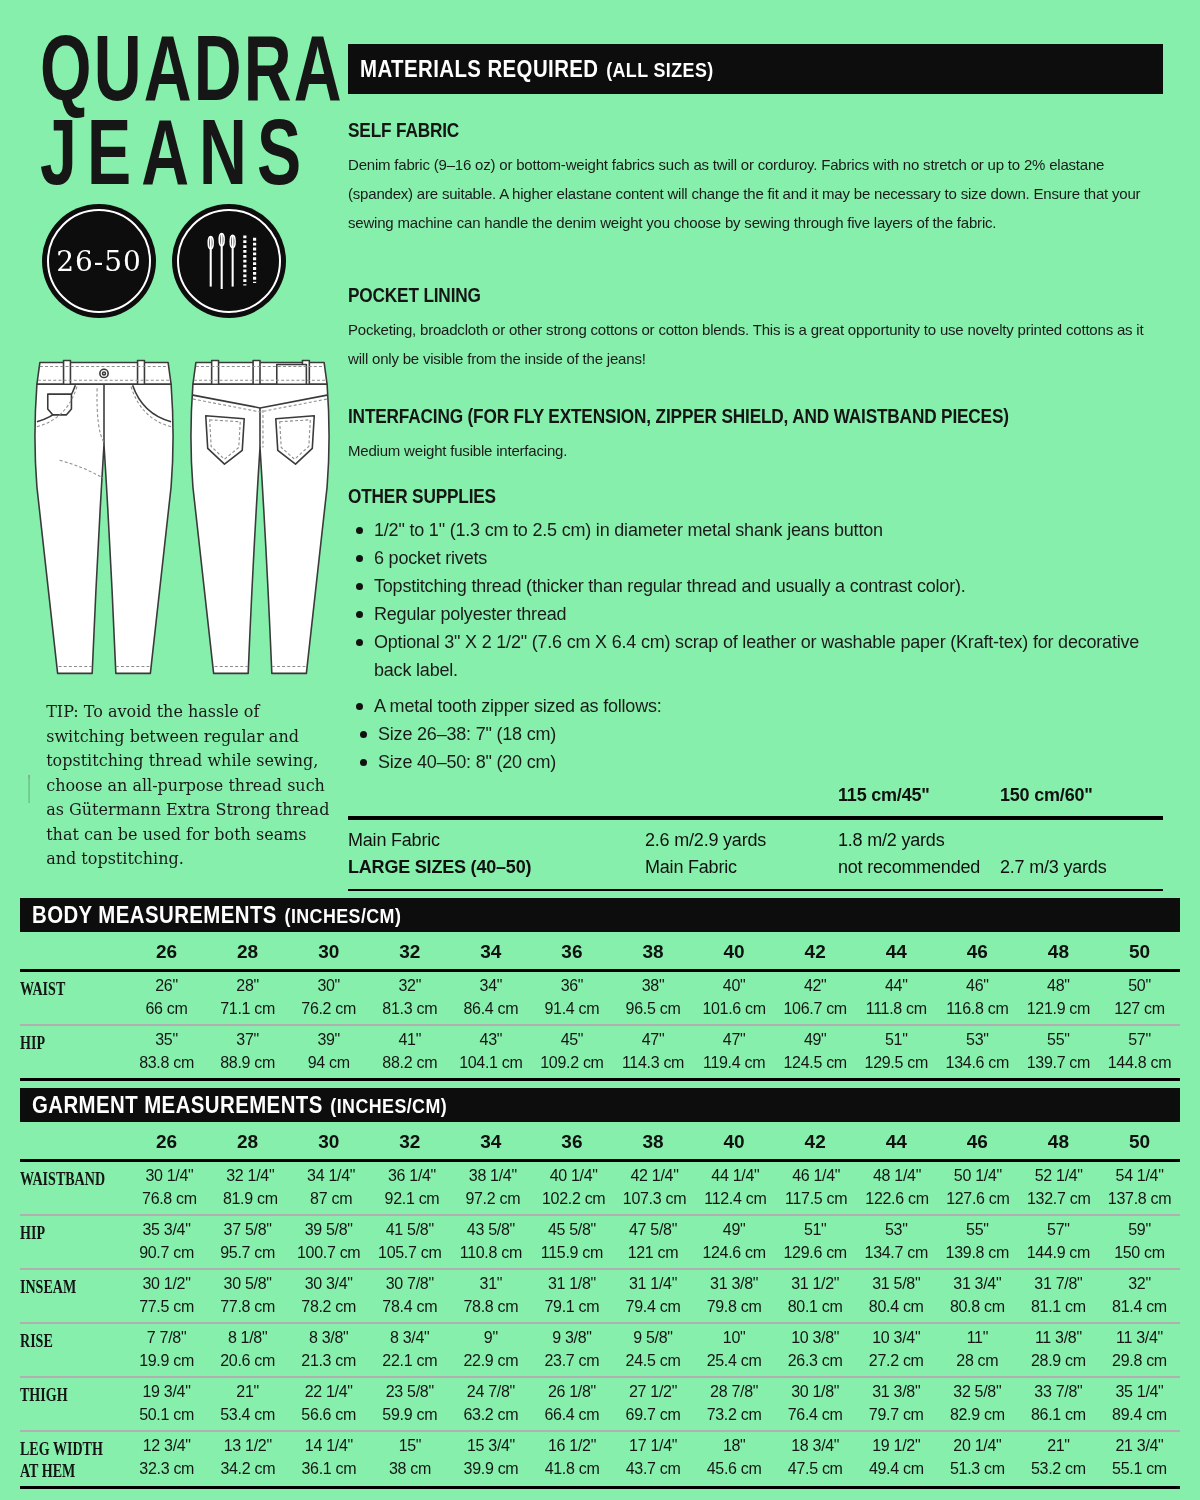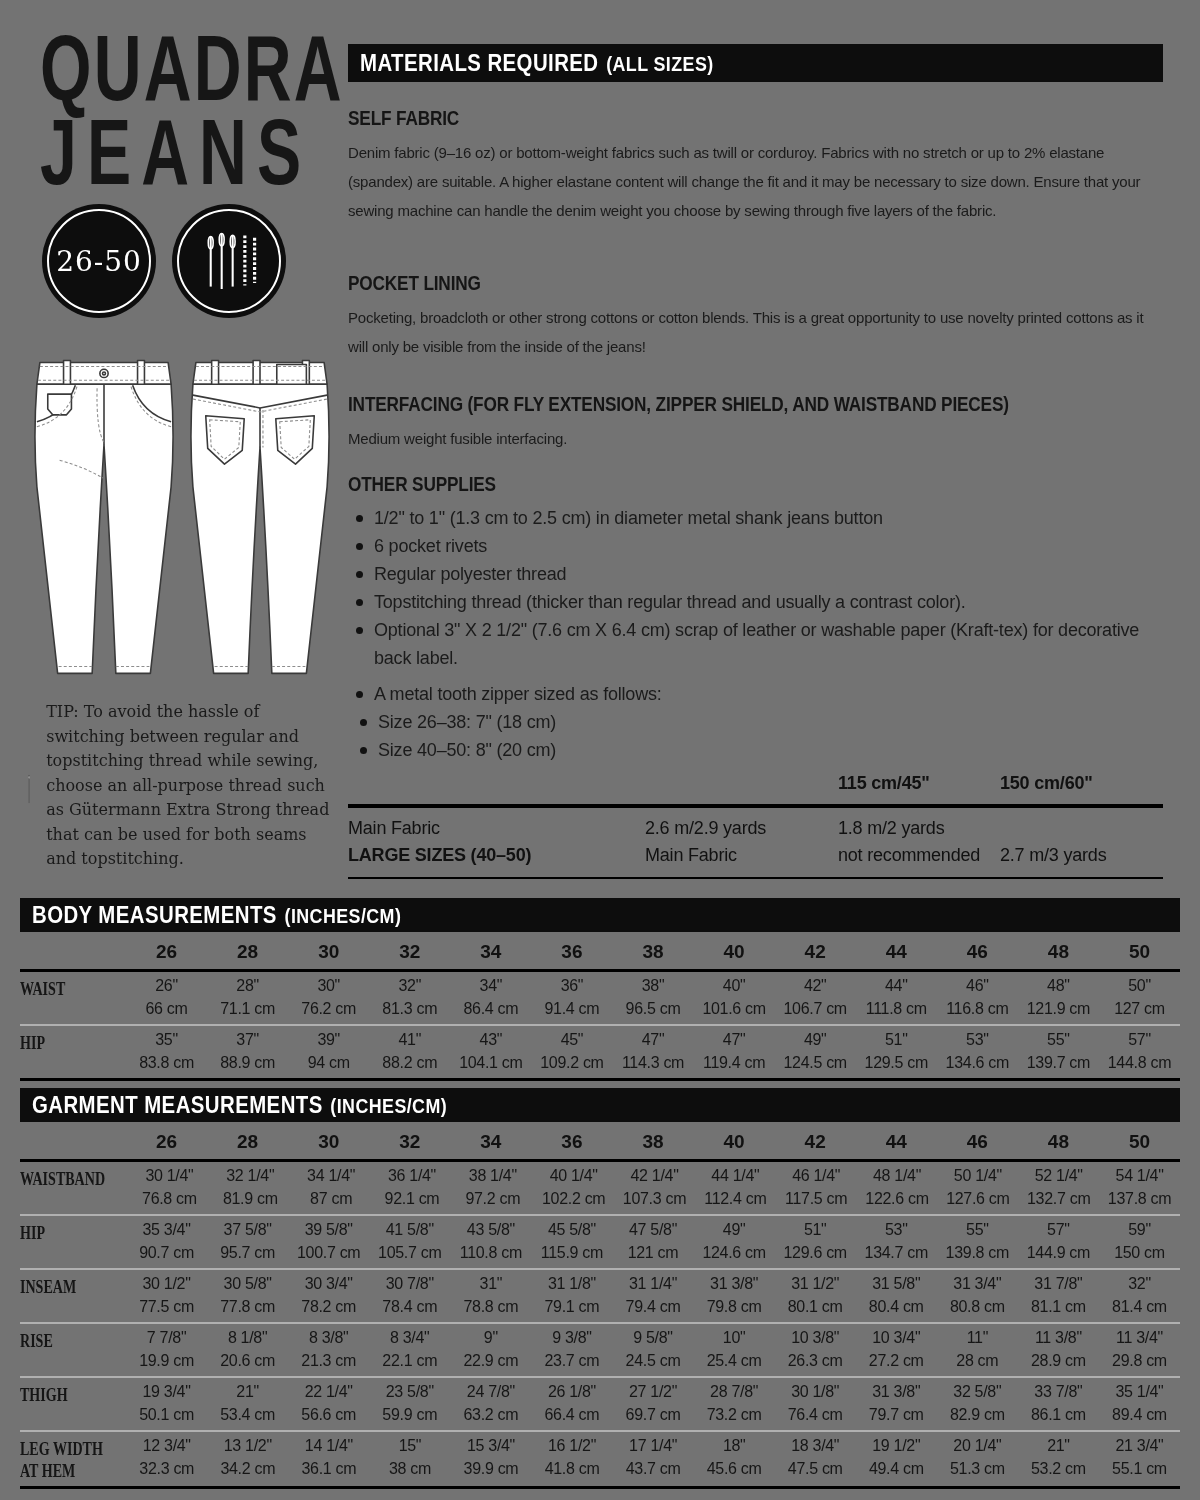--- a/index.html
+++ b/index.html
@@ -1,35 +1,35 @@
 <!DOCTYPE html>
 <html><head>
 <meta charset="utf-8">
 <style>
   html,body{margin:0;padding:0;background:#fff;}
-  .page{position:relative;width:1200px;height:1500px;background:#737373;overflow:hidden;
+  .page{position:relative;width:1200px;height:1500px;background:#86efac;overflow:hidden;
         font-family:"Liberation Sans",sans-serif;color:#111;}
   .cx{display:inline-block;transform:scaleX(0.85);transform-origin:0 50%;white-space:nowrap;}
 
   
   .title{position:absolute;left:40px;top:26px;font-weight:bold;color:#161616;line-height:84px;}
   .title .l1{display:block;font-size:92px;letter-spacing:3px;transform:scaleX(0.72);transform-origin:0 0;}
   .title .l2{display:block;font-size:92px;letter-spacing:14px;transform:scaleX(0.72);transform-origin:0 0;}
   .badges{position:absolute;left:42px;top:204px;display:flex;gap:16px;}
   .badge{position:relative;width:114px;height:114px;border-radius:50%;background:#0d0d0d;
          display:flex;align-items:center;justify-content:center;}
   .badge::after{content:"";position:absolute;inset:5px;border:2.5px solid #fff;border-radius:50%;}
   .badge .num{color:#fff;font-family:"DejaVu Serif",serif;font-size:28px;letter-spacing:1px;}
   .jeans{position:absolute;left:30px;top:348px;display:flex;gap:8px;}
   .tip{position:absolute;left:28px;top:700px;width:308px;display:flex;gap:16px;}
   .tip .txt{font-family:"DejaVu Serif",serif;font-size:16px;line-height:24.5px;color:#1a1a1a;}
 
   
   .rcol{position:absolute;left:348px;top:44px;width:815px;}
-  .bar{background:#0d0d0d;color:#fff;height:38px;display:flex;align-items:center;padding:0 12px;}
+  .bar{background:#0d0d0d;color:#fff;height:50px;display:flex;align-items:center;padding:0 12px;}
   .bar .main{font-weight:bold;font-size:24px;letter-spacing:0.5px;}
   .bar .paren{font-weight:bold;font-size:21px;margin-left:9px;letter-spacing:0.5px;}
   .h2{font-weight:bold;font-size:21px;letter-spacing:-0.2px;margin:0;color:#151515;}
   .h2 .cx{transform:scaleX(0.82);}
   .para{font-size:15px;line-height:29px;letter-spacing:-0.2px;margin:8px 0 0;color:#1b1b1b;}
   .mt1{margin-top:24px;} .mt2{margin-top:46px;} .mt3{margin-top:31px;} .mt4{margin-top:19px;}
   ul.sup{list-style:none;margin:8px 0 0;padding:0;font-size:18px;line-height:28px;letter-spacing:-0.2px;color:#1b1b1b;}
   ul.sup li{position:relative;padding-left:26px;}
   ul.sup li::before{content:"";position:absolute;left:8px;top:11px;width:7px;height:7px;border-radius:50%;background:#111;}
   ul.sub{list-style:none;margin:0;padding:0;}
@@ -162,23 +162,23 @@
     <h3 class="h2 mt3"><span class="cx">INTERFACING (FOR FLY EXTENSION, ZIPPER SHIELD, AND WAISTBAND PIECES)</span></h3>
     <p class="para">Medium weight fusible interfacing.</p>
 
     <h3 class="h2 mt4"><span class="cx">OTHER SUPPLIES</span></h3>
     <ul class="sup">
 
         <li>1/2" to 1" (1.3 cm to 2.5 cm) in diameter metal shank jeans button</li>
 
         <li>6 pocket rivets</li>
 
+        <li>Topstitching thread (thicker than regular thread and usually a contrast color).</li>
+
         <li>Regular polyester thread</li>
-
-        <li>Topstitching thread (thicker than regular thread and usually a contrast color).</li>
 
         <li>Optional 3" X 2 1/2" (7.6 cm X 6.4 cm) scrap of leather or washable paper (Kraft-tex) for decorative back label.</li>
       </ul>
     <ul class="sup">
       <li>A metal tooth zipper sized as follows:</li>
     </ul>
     <ul class="sup sub">
 
         <li>Size 26–38: 7" (18 cm)</li>
 

